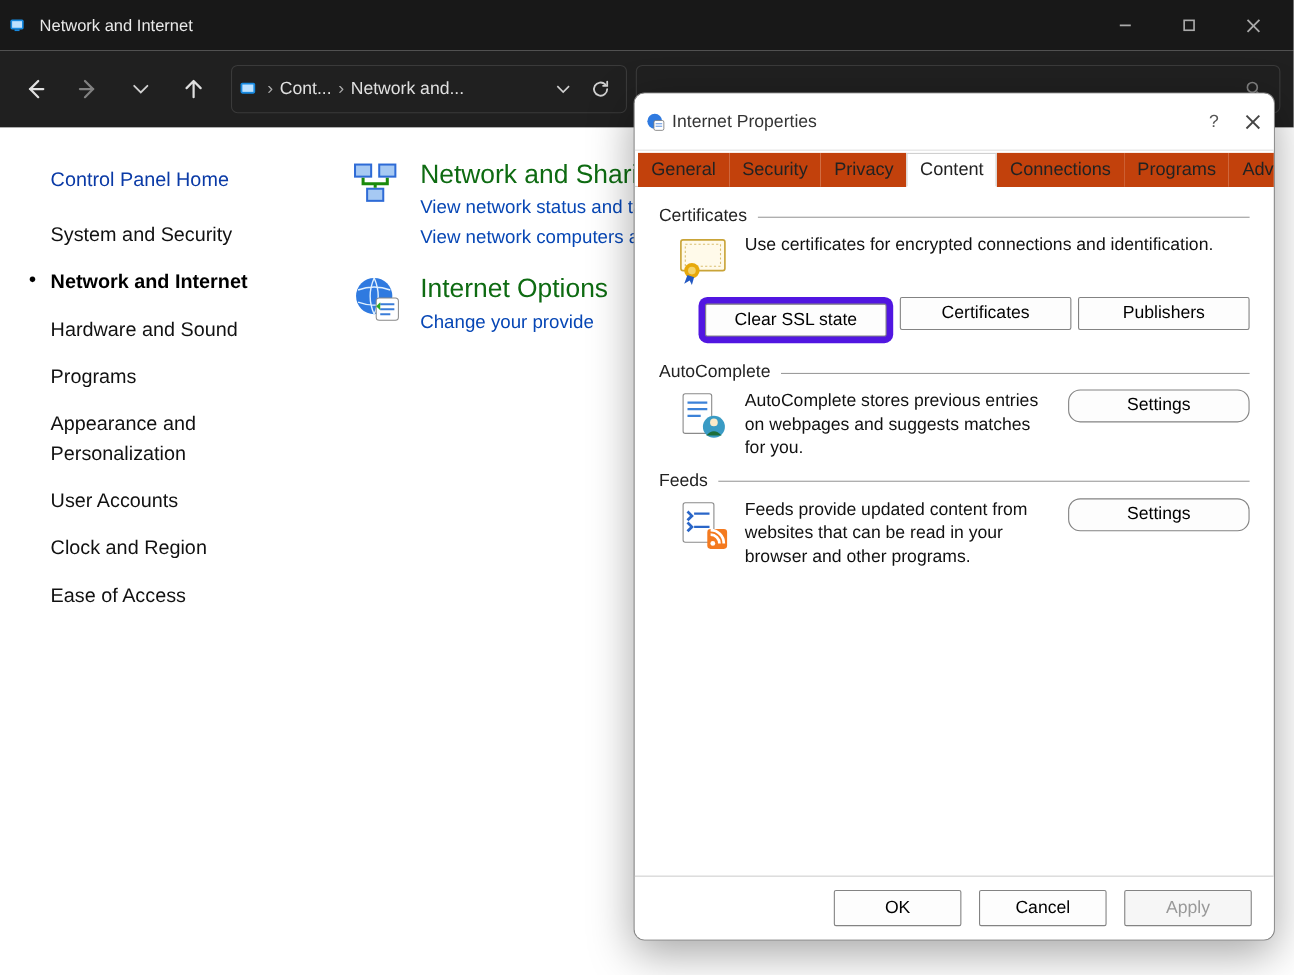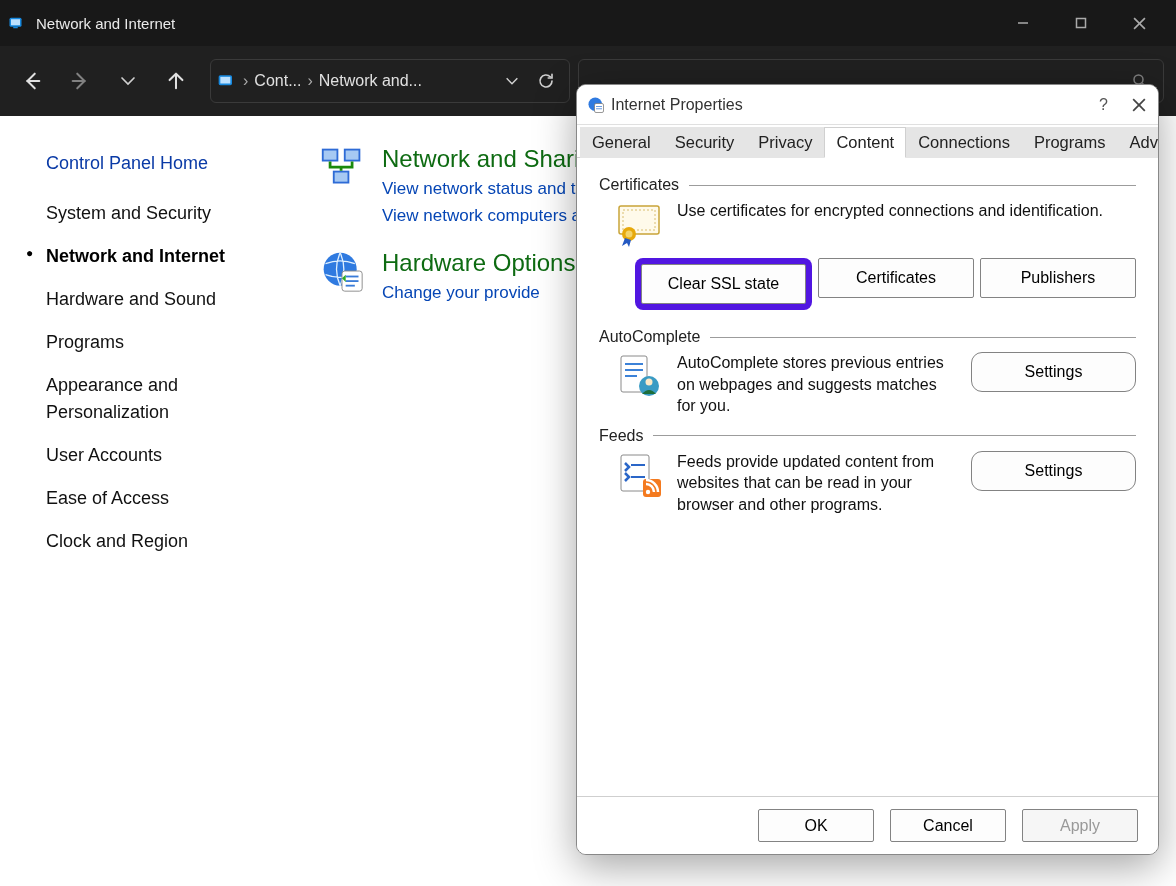--- a/index.html
+++ b/index.html
@@ -25,33 +25,33 @@
   .side-link.active { font-weight:600; color:#000;}
   .side-link.active::before { content:"●"; position:absolute; left:6px; top:9px; font-size:12px;}
   .side-head { font-size:18px; color:#0a3aa6; padding:8px 26px; cursor:pointer;}
   .content-area { position:absolute; left:320px; top:29px; right:20px; }
   .cat { display:flex; gap:18px; margin-bottom:20px; }
   .cat-icon { width:44px; height:44px; flex:0 0 44px; }
   .cat-head { font-size:24px; color:#0e6b12; font-weight:400; margin:0 0 2px;}
   .cat-link { display:block; font-size:17px; color:#0646b5; text-decoration:none; line-height:1.6;}
   
   .dialog { position:absolute; left:576px; top:84px; width:583px; height:771px; border:1px solid #888; border-radius:10px; background:#fff; box-shadow:0 12px 40px rgba(0,0,0,0.35); overflow:hidden;}
-  .dlg-titlebar { height:40px; display:flex; align-items:center; padding:0 12px 0 10px; border-bottom:1px solid #e0e0e0; background:#fff;}
+  .dlg-titlebar { height:52px; display:flex; align-items:center; padding:0 12px 0 10px; border-bottom:1px solid #e0e0e0; background:#fff;}
   .dlg-titlebar .title { font-size:16px; color:#333; }
   .dlg-titlebar .right { margin-left:auto; display:flex; gap:24px; align-items:center; color:#555;}
   .tabstrip { display:flex; align-items:flex-end; padding:0 3px; border-bottom:1px solid #d0d0d0; height:31px; margin-top:2px;}
-  .tab { padding:5px 11px; font-size:16.5px; color:#222; border:1px solid transparent; position:relative; top:1px; background:#e5e5e5;}
+  .tab { padding:5px 11px; font-size:16.5px; color:#222; border:1px solid transparent; position:relative; top:1px; background:#c2410c;}
   .tab.active { background:#fff; border:1px solid #d0d0d0; border-bottom:1px solid #fff; z-index:2;}
   .dlg-body { padding:10px 22px; height:640px; overflow:auto;}
   .group-label { display:flex; align-items:center; font-size:16px; color:#222; margin:8px 0 6px;}
   .group-label .line { flex:1; height:1px; background:#9c9c9c; margin-left:10px;}
   .group-row { display:flex; gap:14px; align-items:flex-start; margin:6px 0 10px 16px;}
   .group-row .gicon { width:48px; height:48px; flex:0 0 48px; }
   .group-row .gtext { font-size:16px; color:#111; line-height:1.35; max-width:300px;}
-  .btn { height:40px; border:1px solid #838383; background:#fdfdfd; font-size:16px; padding:0 10px; border-radius:2px; cursor:pointer;}
+  .btn { height:30px; border:1px solid #838383; background:#fdfdfd; font-size:16px; padding:0 10px; border-radius:2px; cursor:pointer;}
   .btn.disabled { color:#999; background:#f6f6f6;}
   .btn-row3 { display:flex; gap:6px; margin-left:36px;}
   .btn-row3 .btn { width:165px;}
   .highlight-box { padding:6px; background:#5116e1; border-radius:8px; display:inline-flex;}
   .dialog-footer { position:absolute; left:0; right:0; bottom:0; height:58px; border-top:1px solid #cfcfcf; display:flex; align-items:center; justify-content:flex-end; gap:16px; padding:0 20px; background:#fff;}
   .dialog-footer .btn { width:116px; height:33px;}
   .settings-btn-row { margin-left:auto; }
   .settings-btn-row .btn { width:165px;border-radius:11px; }
   svg { display:block; }
 </style>
@@ -150,22 +150,22 @@
   <div class="body">
     <div class="sidebar">
       <div class="side-head">Control Panel Home</div>
       <div style="height:10px"></div>
       <div class="side-link">System and Security</div>
       <div class="side-link active">Network and Internet</div>
       <div class="side-link">Hardware and Sound</div>
       <div class="side-link">Programs</div>
       <div class="side-link">Appearance and Personalization</div>
       <div class="side-link">User Accounts</div>
+      <div class="side-link">Clock and Region</div>
       <div class="side-link">Ease of Access</div>
-      <div class="side-link">Clock and Region</div>
     </div>
 
     <div class="content-area">
       <div class="cat">
         <div class="cat-icon">
           <svg viewBox="0 0 48 48" width="44" height="44">
             <rect x="2" y="4" width="18" height="14" fill="#2e6bd6"></rect>
               <rect x="4" y="6" width="14" height="10" fill="#a6c9f3"></rect>
             <rect x="26" y="4" width="18" height="14" fill="#2e6bd6"></rect>
               <rect x="28" y="6" width="14" height="10" fill="#a6c9f3"></rect>
@@ -187,21 +187,21 @@
             <circle cx="22" cy="22" r="18" fill="#2f7ae0"></circle>
             <path d="M6 16 Q22 10 38 16 M6 28 Q22 34 38 28 M22 4 Q14 22 22 40 M22 4 Q30 22 22 40" stroke="#dff0ff" stroke-width="1.4" fill="none"></path>
             <rect x="24" y="24" width="22" height="22" rx="3" fill="#fff" stroke="#888"></rect>
             <line x1="28" y1="30" x2="42" y2="30" stroke="#3a7cd8" stroke-width="2"></line>
             <line x1="28" y1="35" x2="42" y2="35" stroke="#3a7cd8" stroke-width="2"></line>
             <line x1="28" y1="40" x2="38" y2="40" stroke="#3a7cd8" stroke-width="2"></line>
             <path d="M24 32 L28 28 L28 36 Z" fill="#2cab20"></path>
           </svg>
         </div>
         <div>
-          <div class="cat-head">Hardware Options</div>
+          <div class="cat-head">Internet Options</div>
           <a class="cat-link">Change your provide</a>
         </div>
       </div>
     </div>
   </div>
 </div>
 
 <div class="dialog">
   <div class="dlg-titlebar">
     <span style="margin-right:6px">

